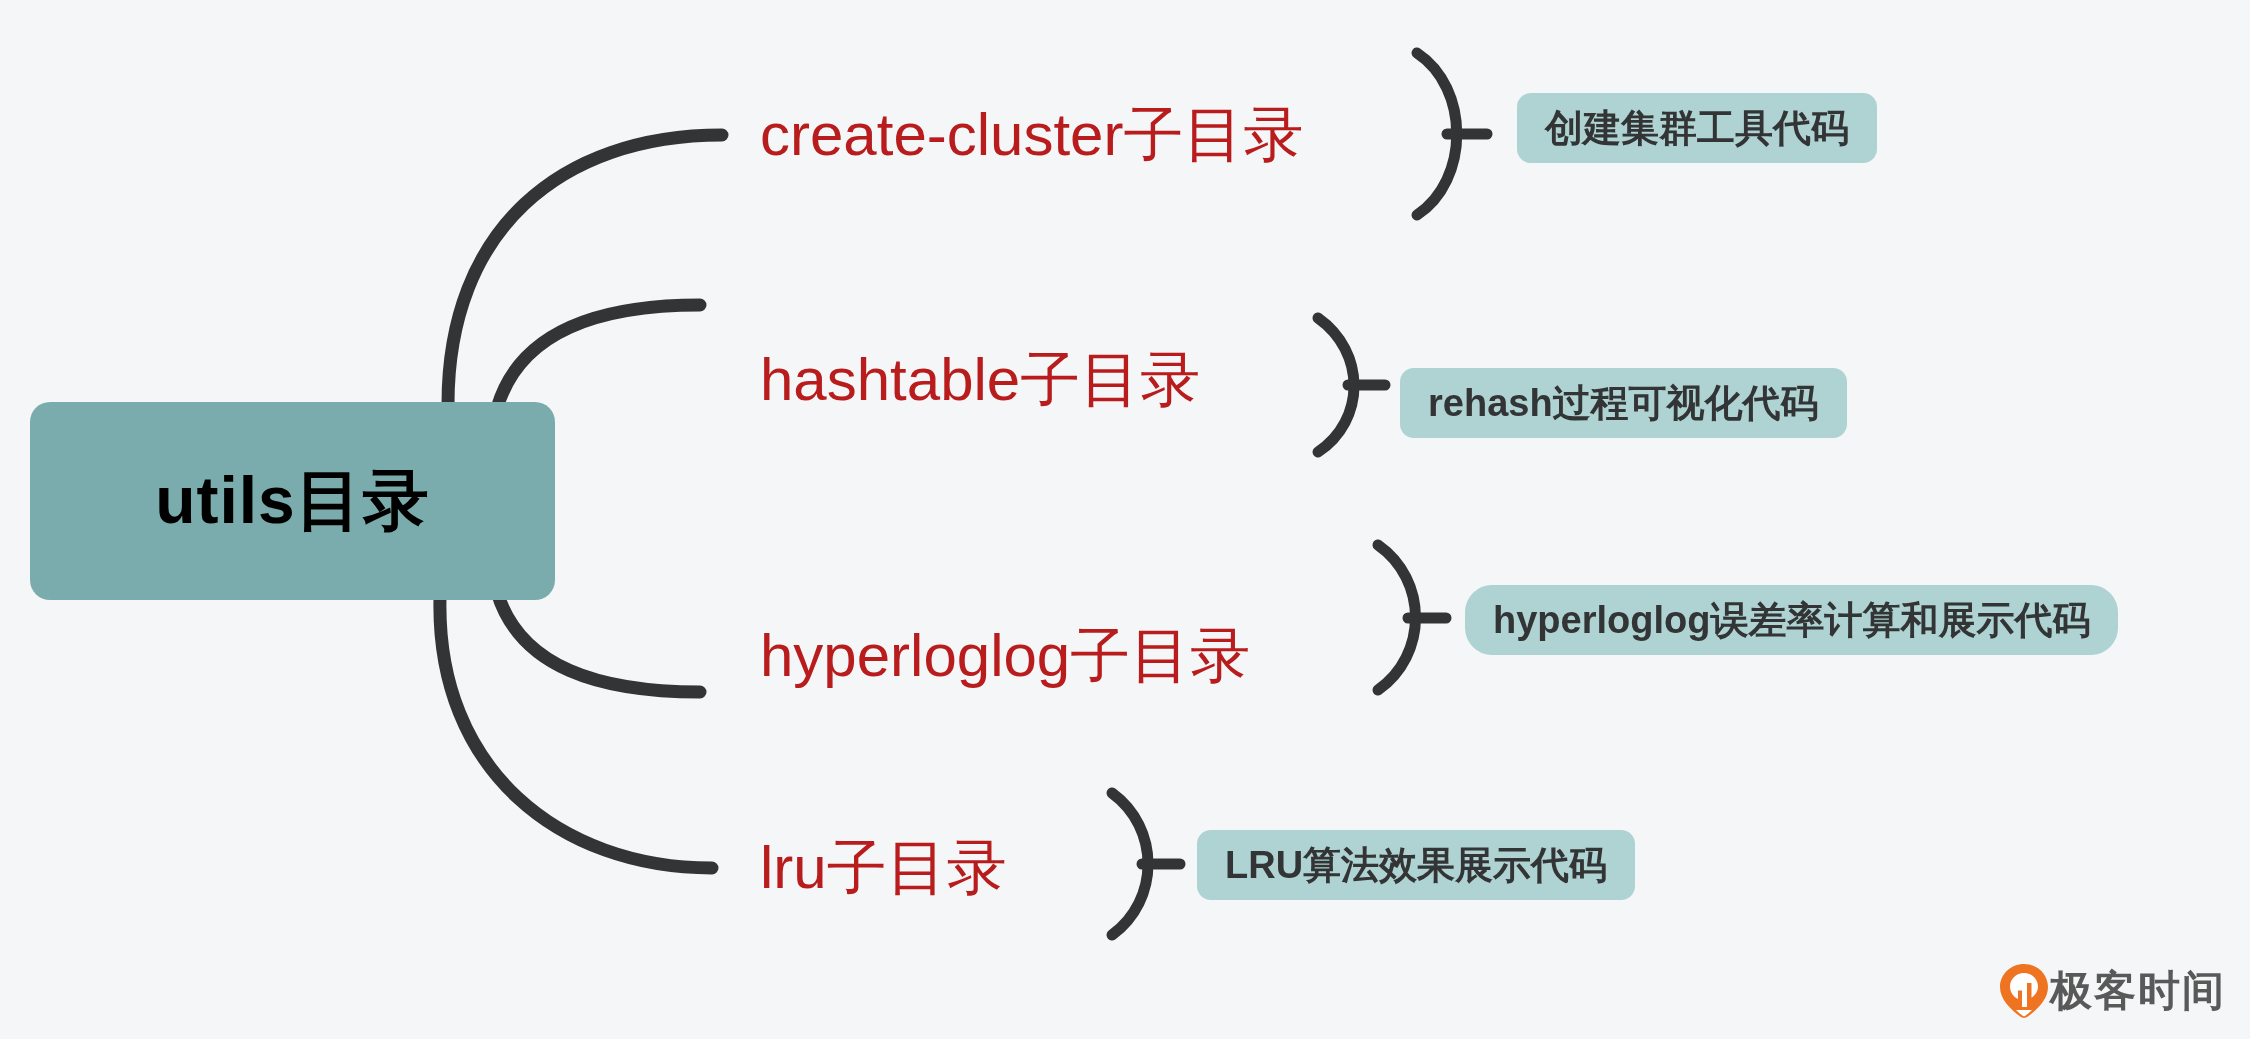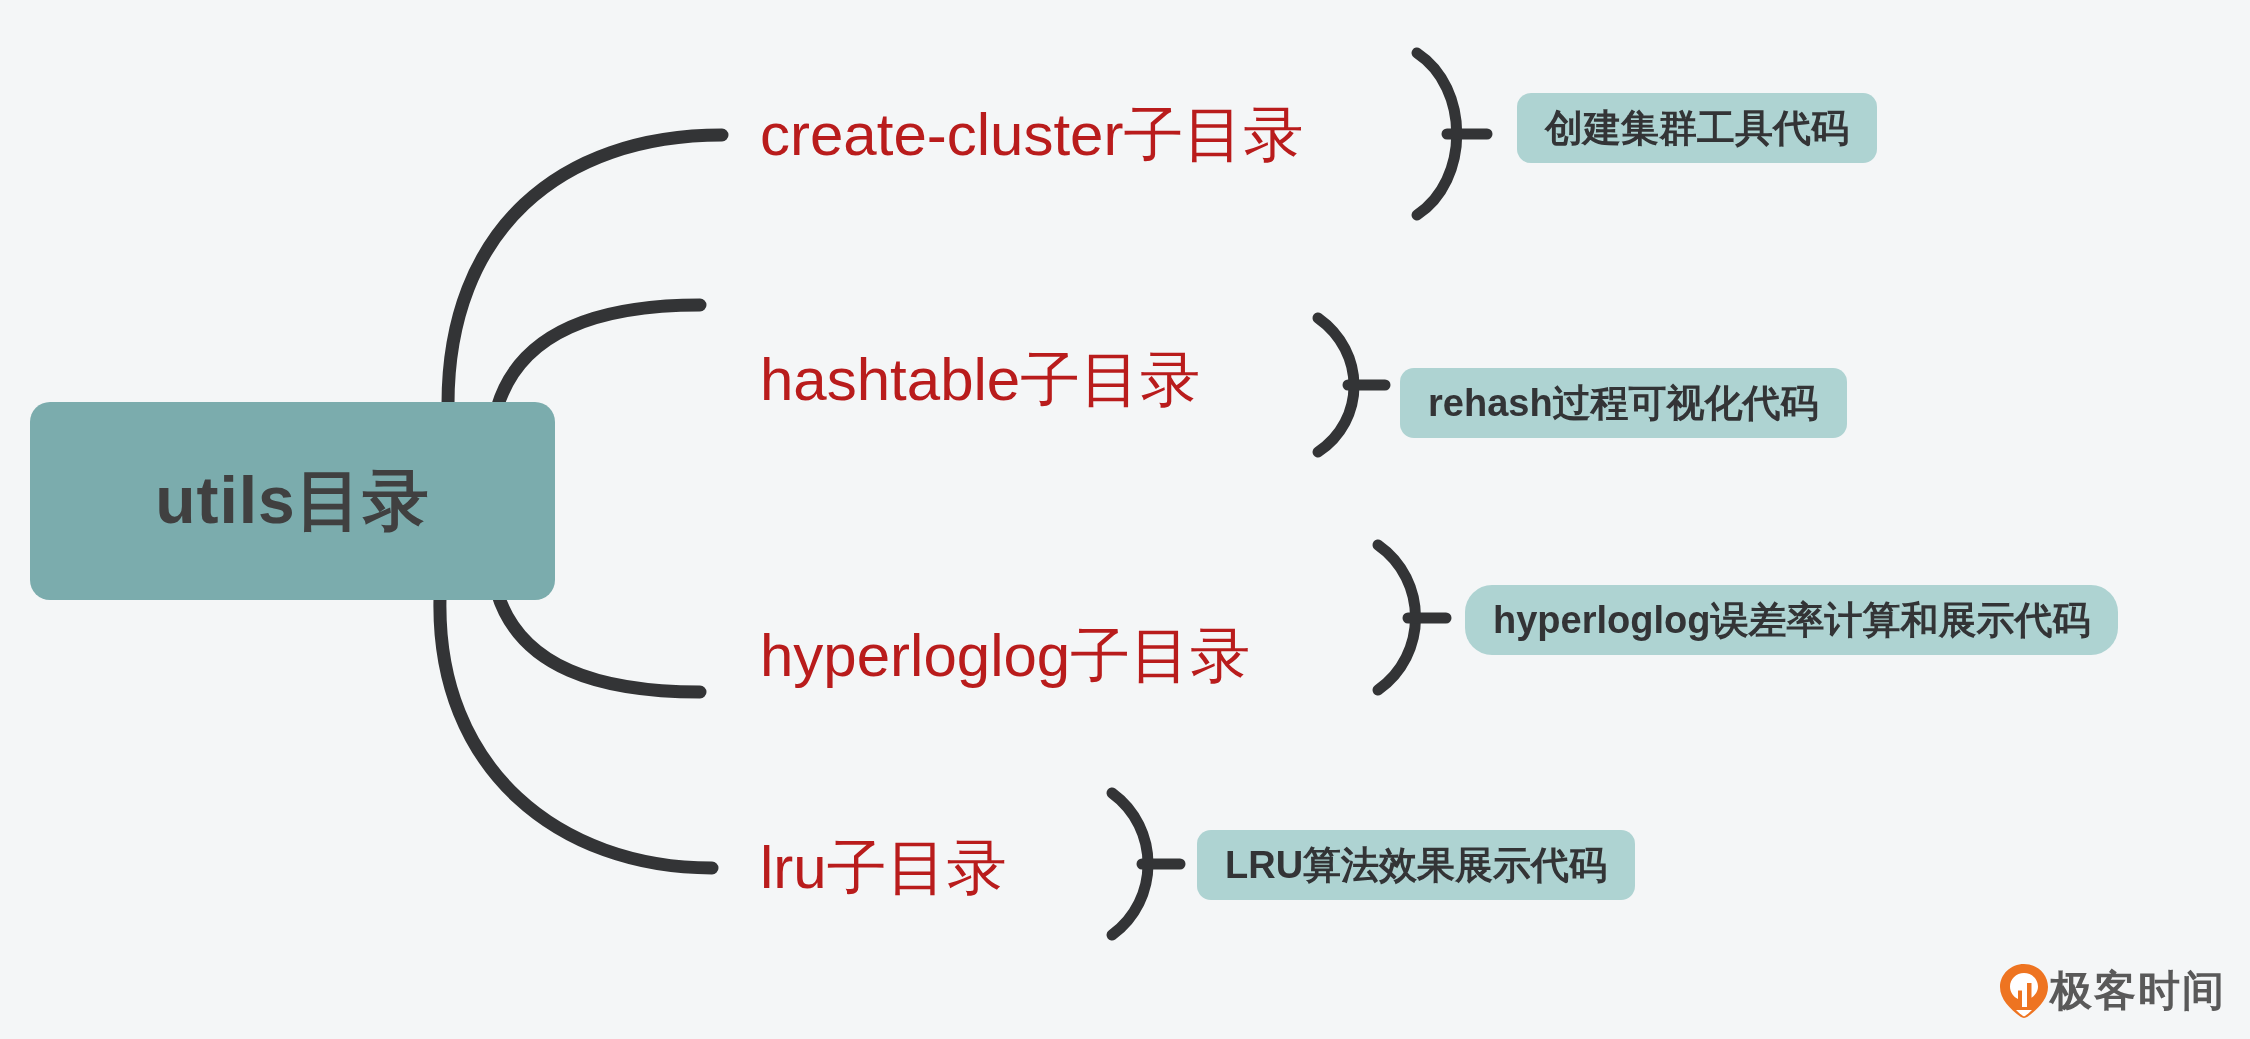--- a/index.html
+++ b/index.html
@@ -36,21 +36,21 @@
     background: #7BACAD;
     border-radius: 20px;
     display: flex;
     align-items: center;
     justify-content: center;
     box-sizing: border-box;
   }
   .root-label {
     font-size: 66px;
     font-weight: 700;
-    color: #404040;
+    color: #000000;
     letter-spacing: 1px;
     white-space: nowrap;
   }
 
   
   .branch-label {
     position: absolute;
     font-size: 60px;
     font-weight: 400;
     color: #b91c1c;

